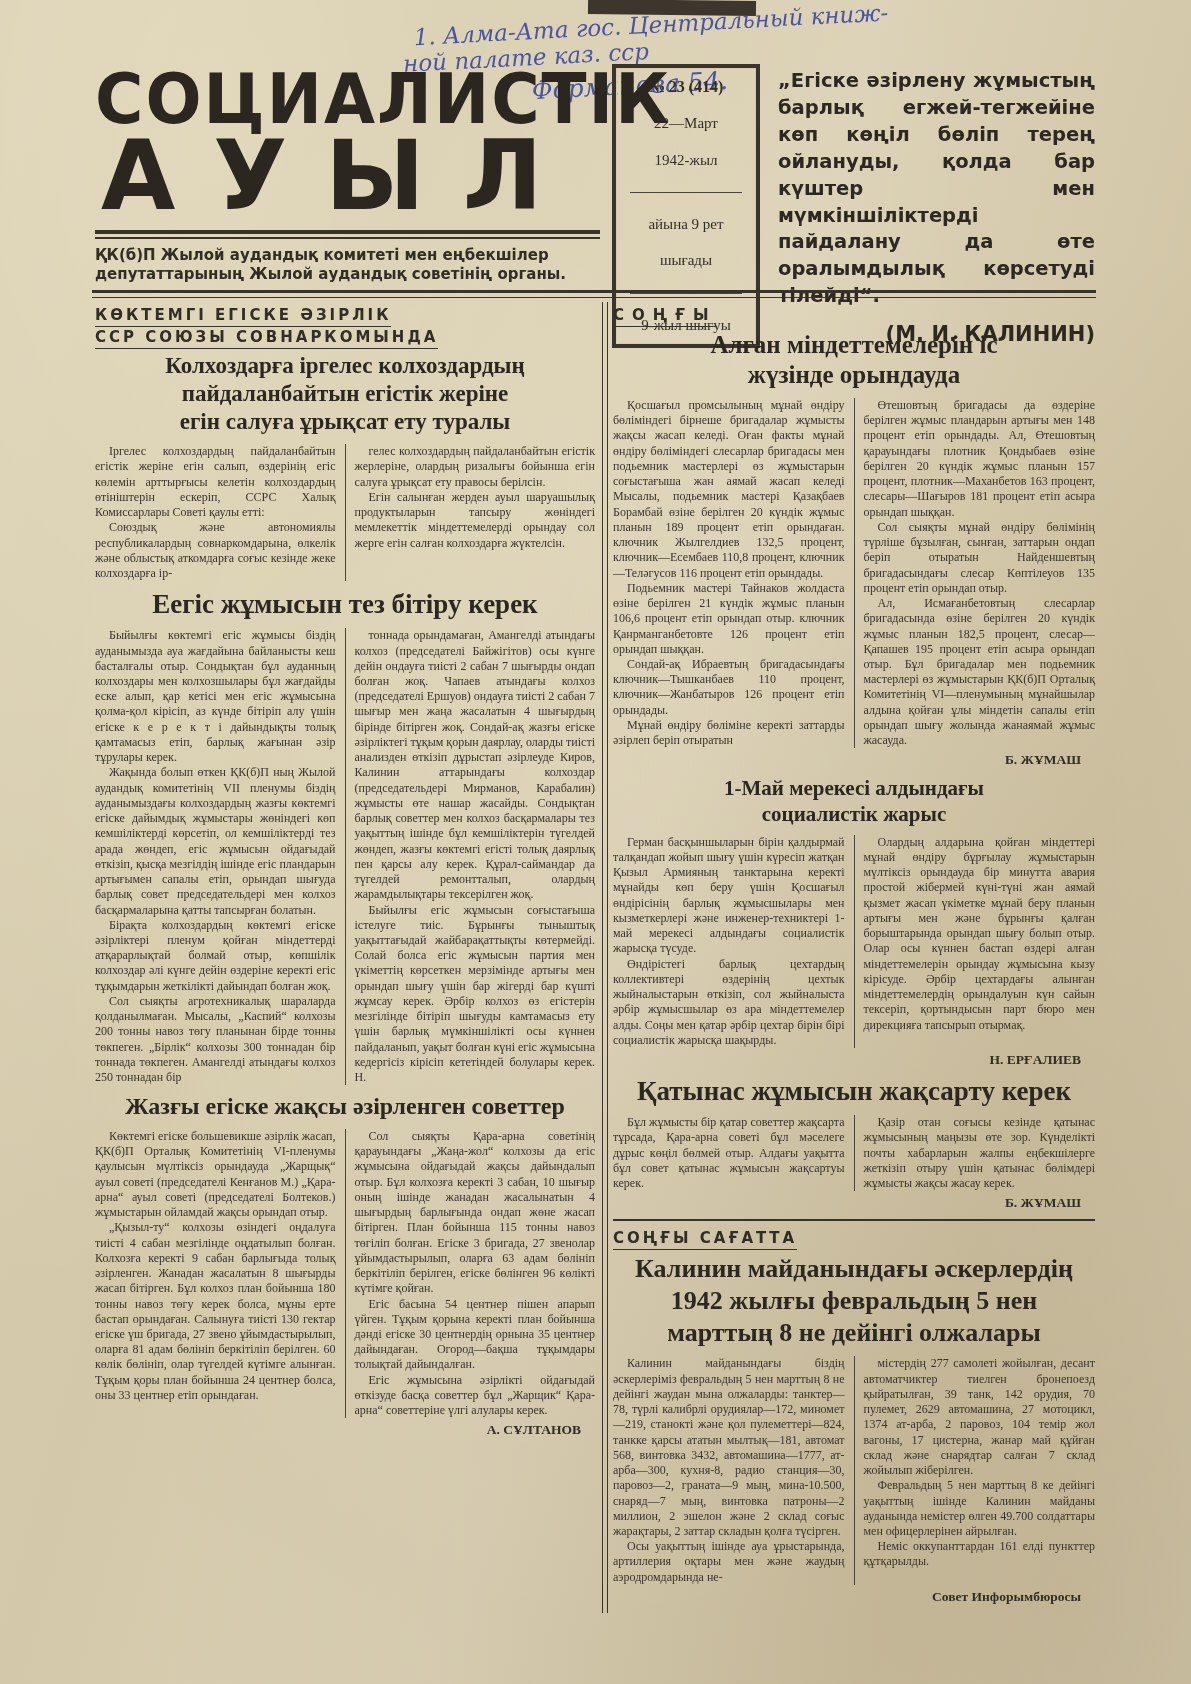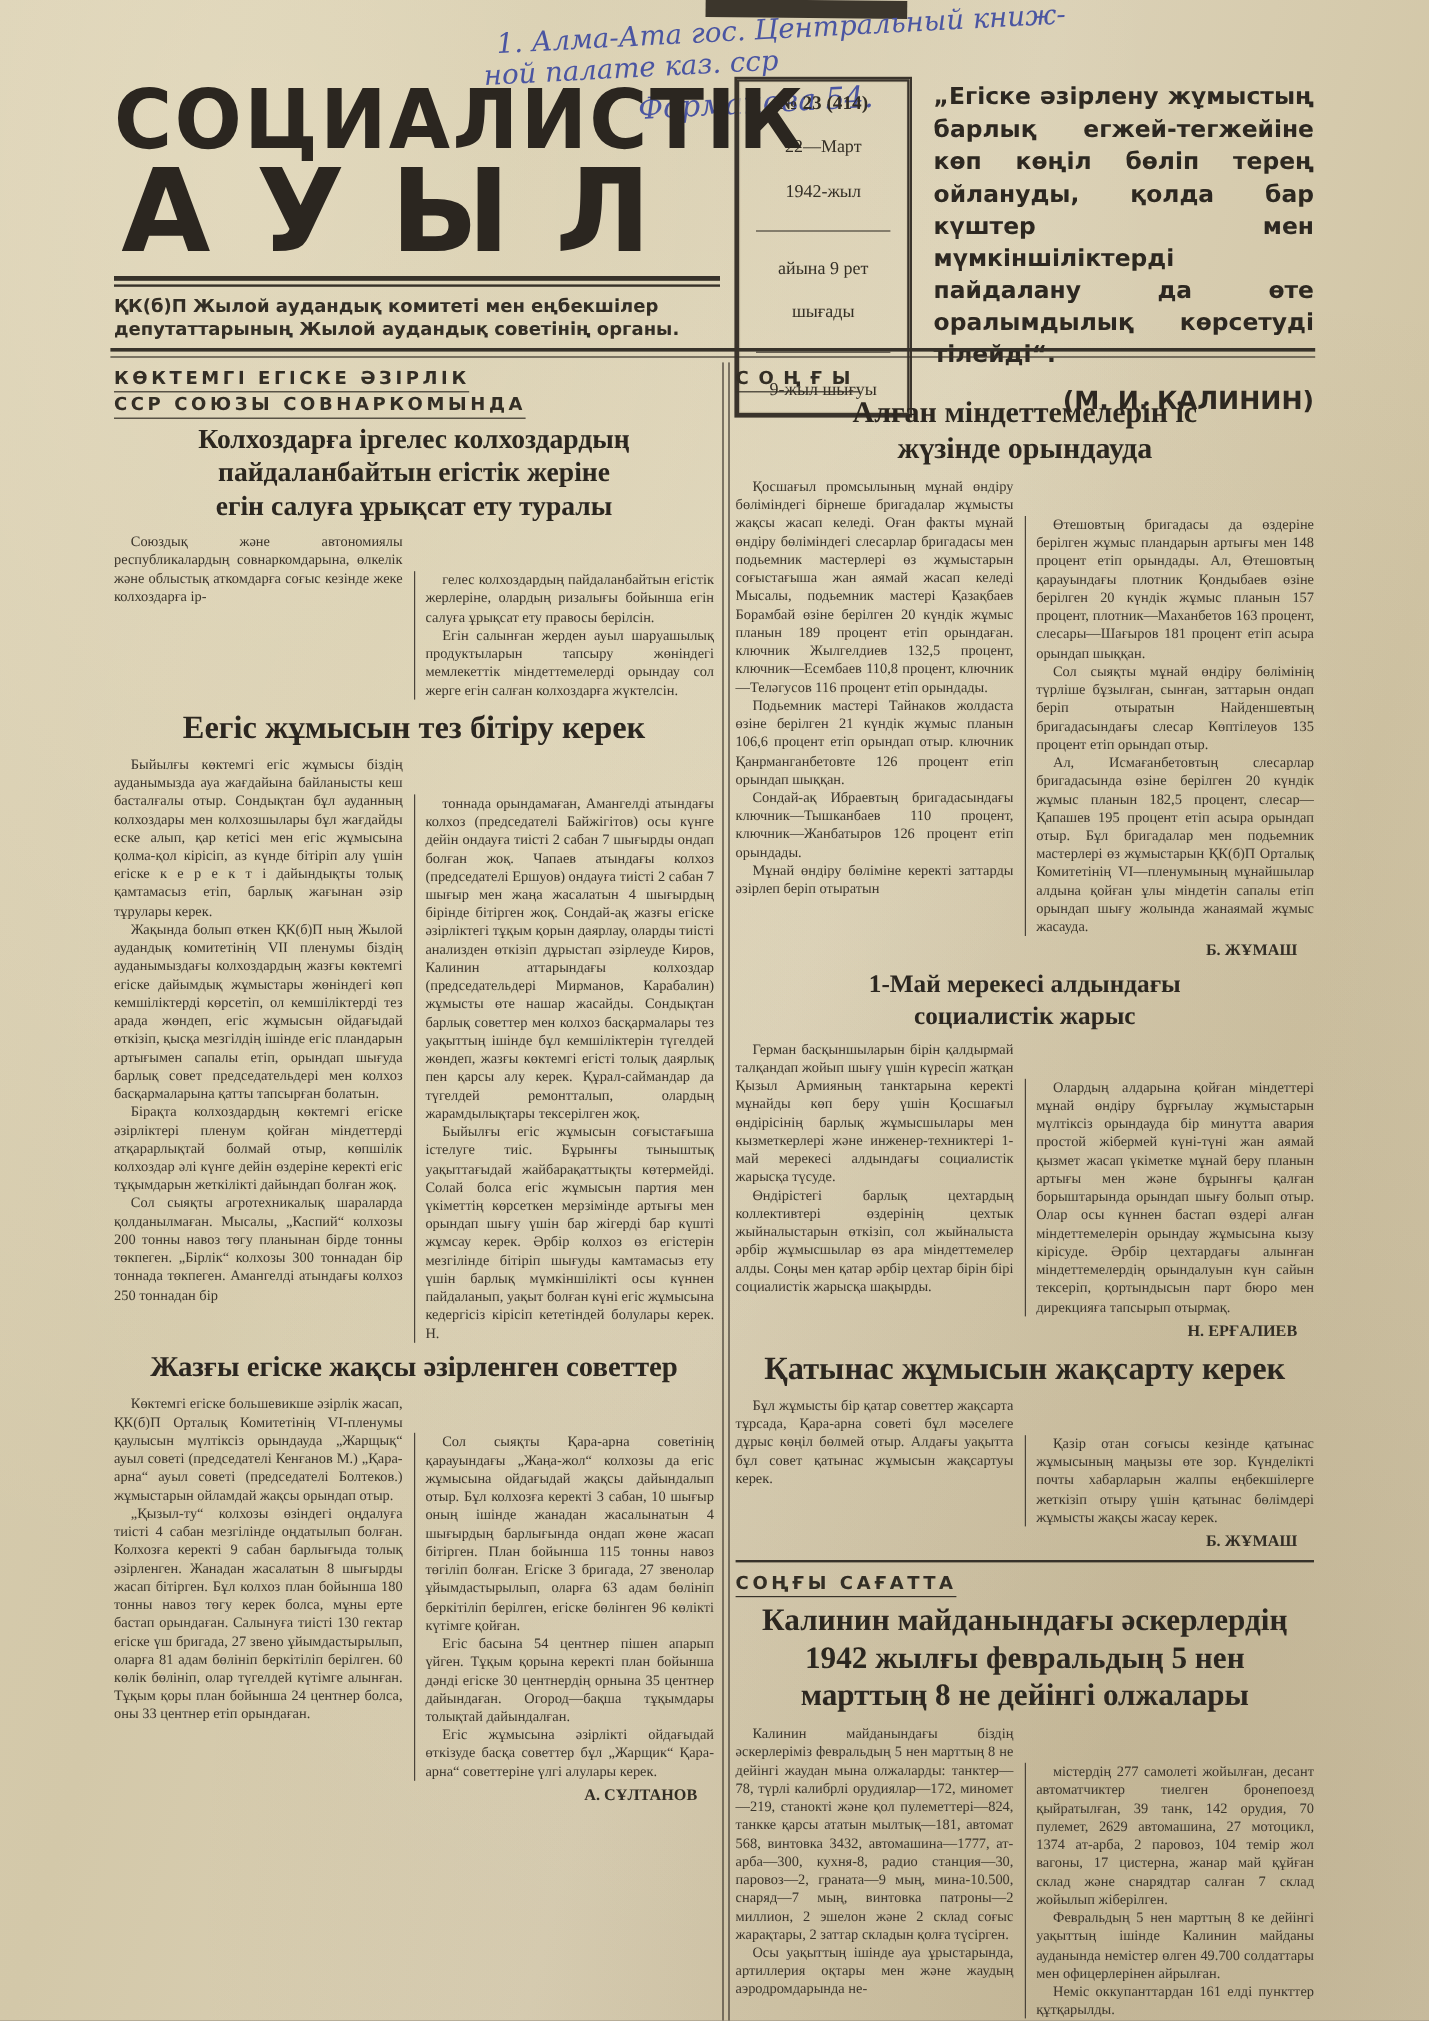--- a/index.html
+++ b/index.html
@@ -51,21 +51,21 @@
   .h-l1{font-size:23px; line-height:1.22;}
   .h-l2{font-size:27px; line-height:1.15;}
   .h-l3{font-size:24px; line-height:1.15;}
   .h-r1{font-size:25px; line-height:1.2;}
   .h-r2{font-size:21px; line-height:1.2;}
   .h-r3{font-size:27px; line-height:1.15;}
   .h-last{font-size:26px; line-height:1.22;font-family:Liberation Serif, serif;}
 
   .twocol{display:flex; margin-bottom:8px;}
   .c{width:50%; text-align:justify; font-size:12px; line-height:1.27; color:#3a342b;}
-  .c + .c{border-left:1px solid #4a443b; padding-left:9px; margin-left:9px;margin-top:32px;}
+  .c + .c{border-left:1px solid #4a443b; padding-left:9px; margin-left:9px;}
   .c p{margin:0; text-indent:14px;}
   .byline{text-align:right; font-weight:700; font-size:13.5px; padding-right:14px; margin:-4px 0 8px;}
   .last-hour-head{border-top:2px solid #37322a; margin-top:4px; padding-top:4px;}
 </style>
 </head>
 <body>
 
 <div class="page">
 
   <div class="stamp-mark"></div>
@@ -106,20 +106,21 @@
     <section class="half-left">
       <div class="kicker"><span>КӨКТЕМГІ ЕГІСКЕ ӘЗІРЛІК</span></div>
       <div class="kicker"><span>ССР СОЮЗЫ СОВНАРКОМЫНДА</span></div>
 
       <article>
         <h2 class="headline h-l1">Колхоздарға іргелес колхоздардың
 пайдаланбайтын егістік жеріне
 егін салуға ұрықсат ету туралы</h2>
         <div class="twocol">
           <div class="c">
+              <p>Іргелес колхоздардың пайдаланбайтын егістік жеріне егін салып, өздерінің егіс көлемін арттырғысы келетін колхоздардың өтініштерін ескеріп, ССРС Халық Комиссарлары Советі қаулы етті:</p>
               <p>Союздық және автономиялы республикалардың совнаркомдарына, өлкелік және облыстық аткомдарға соғыс кезінде жеке колхоздарға ір-</p>
             </div>
           <div class="c">
               <p>гелес колхоздардың пайдаланбайтын егістік жерлеріне, олардың ризалығы бойынша егін салуға ұрықсат ету правосы берілсін.</p>
               <p>Егін салынған жерден ауыл шаруашылық продуктыларын тапсыру жөніндегі мемлекеттік міндеттемелерді орындау сол жерге егін салған колхоздарға жүктелсін.</p>
             </div>
         </div>
       </article>
 
       <article>

